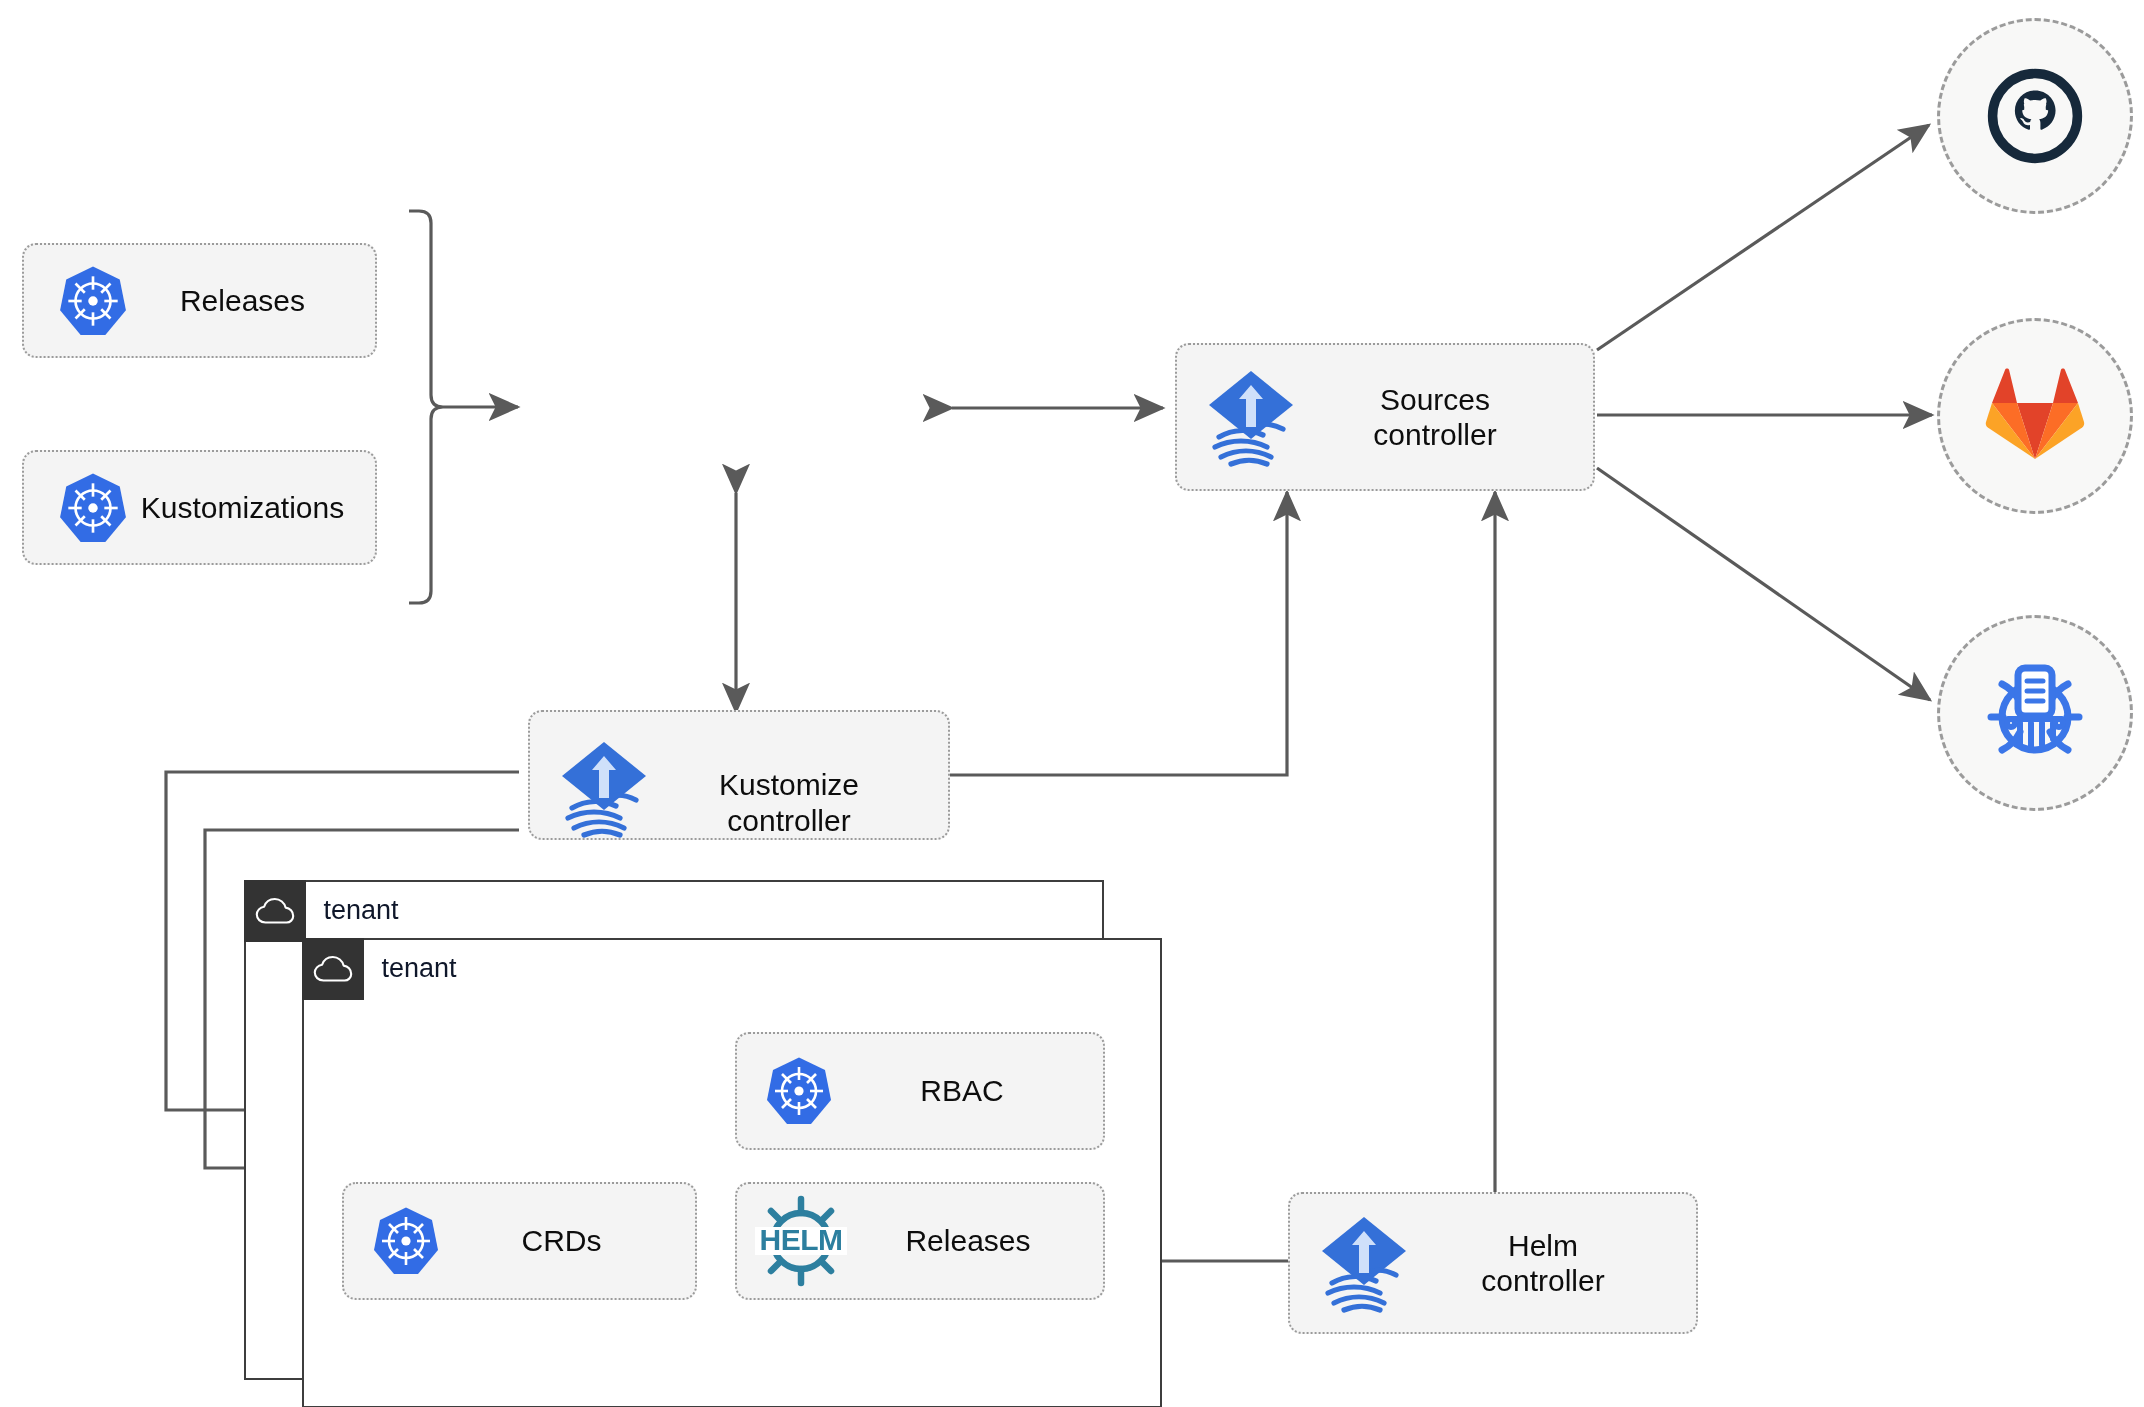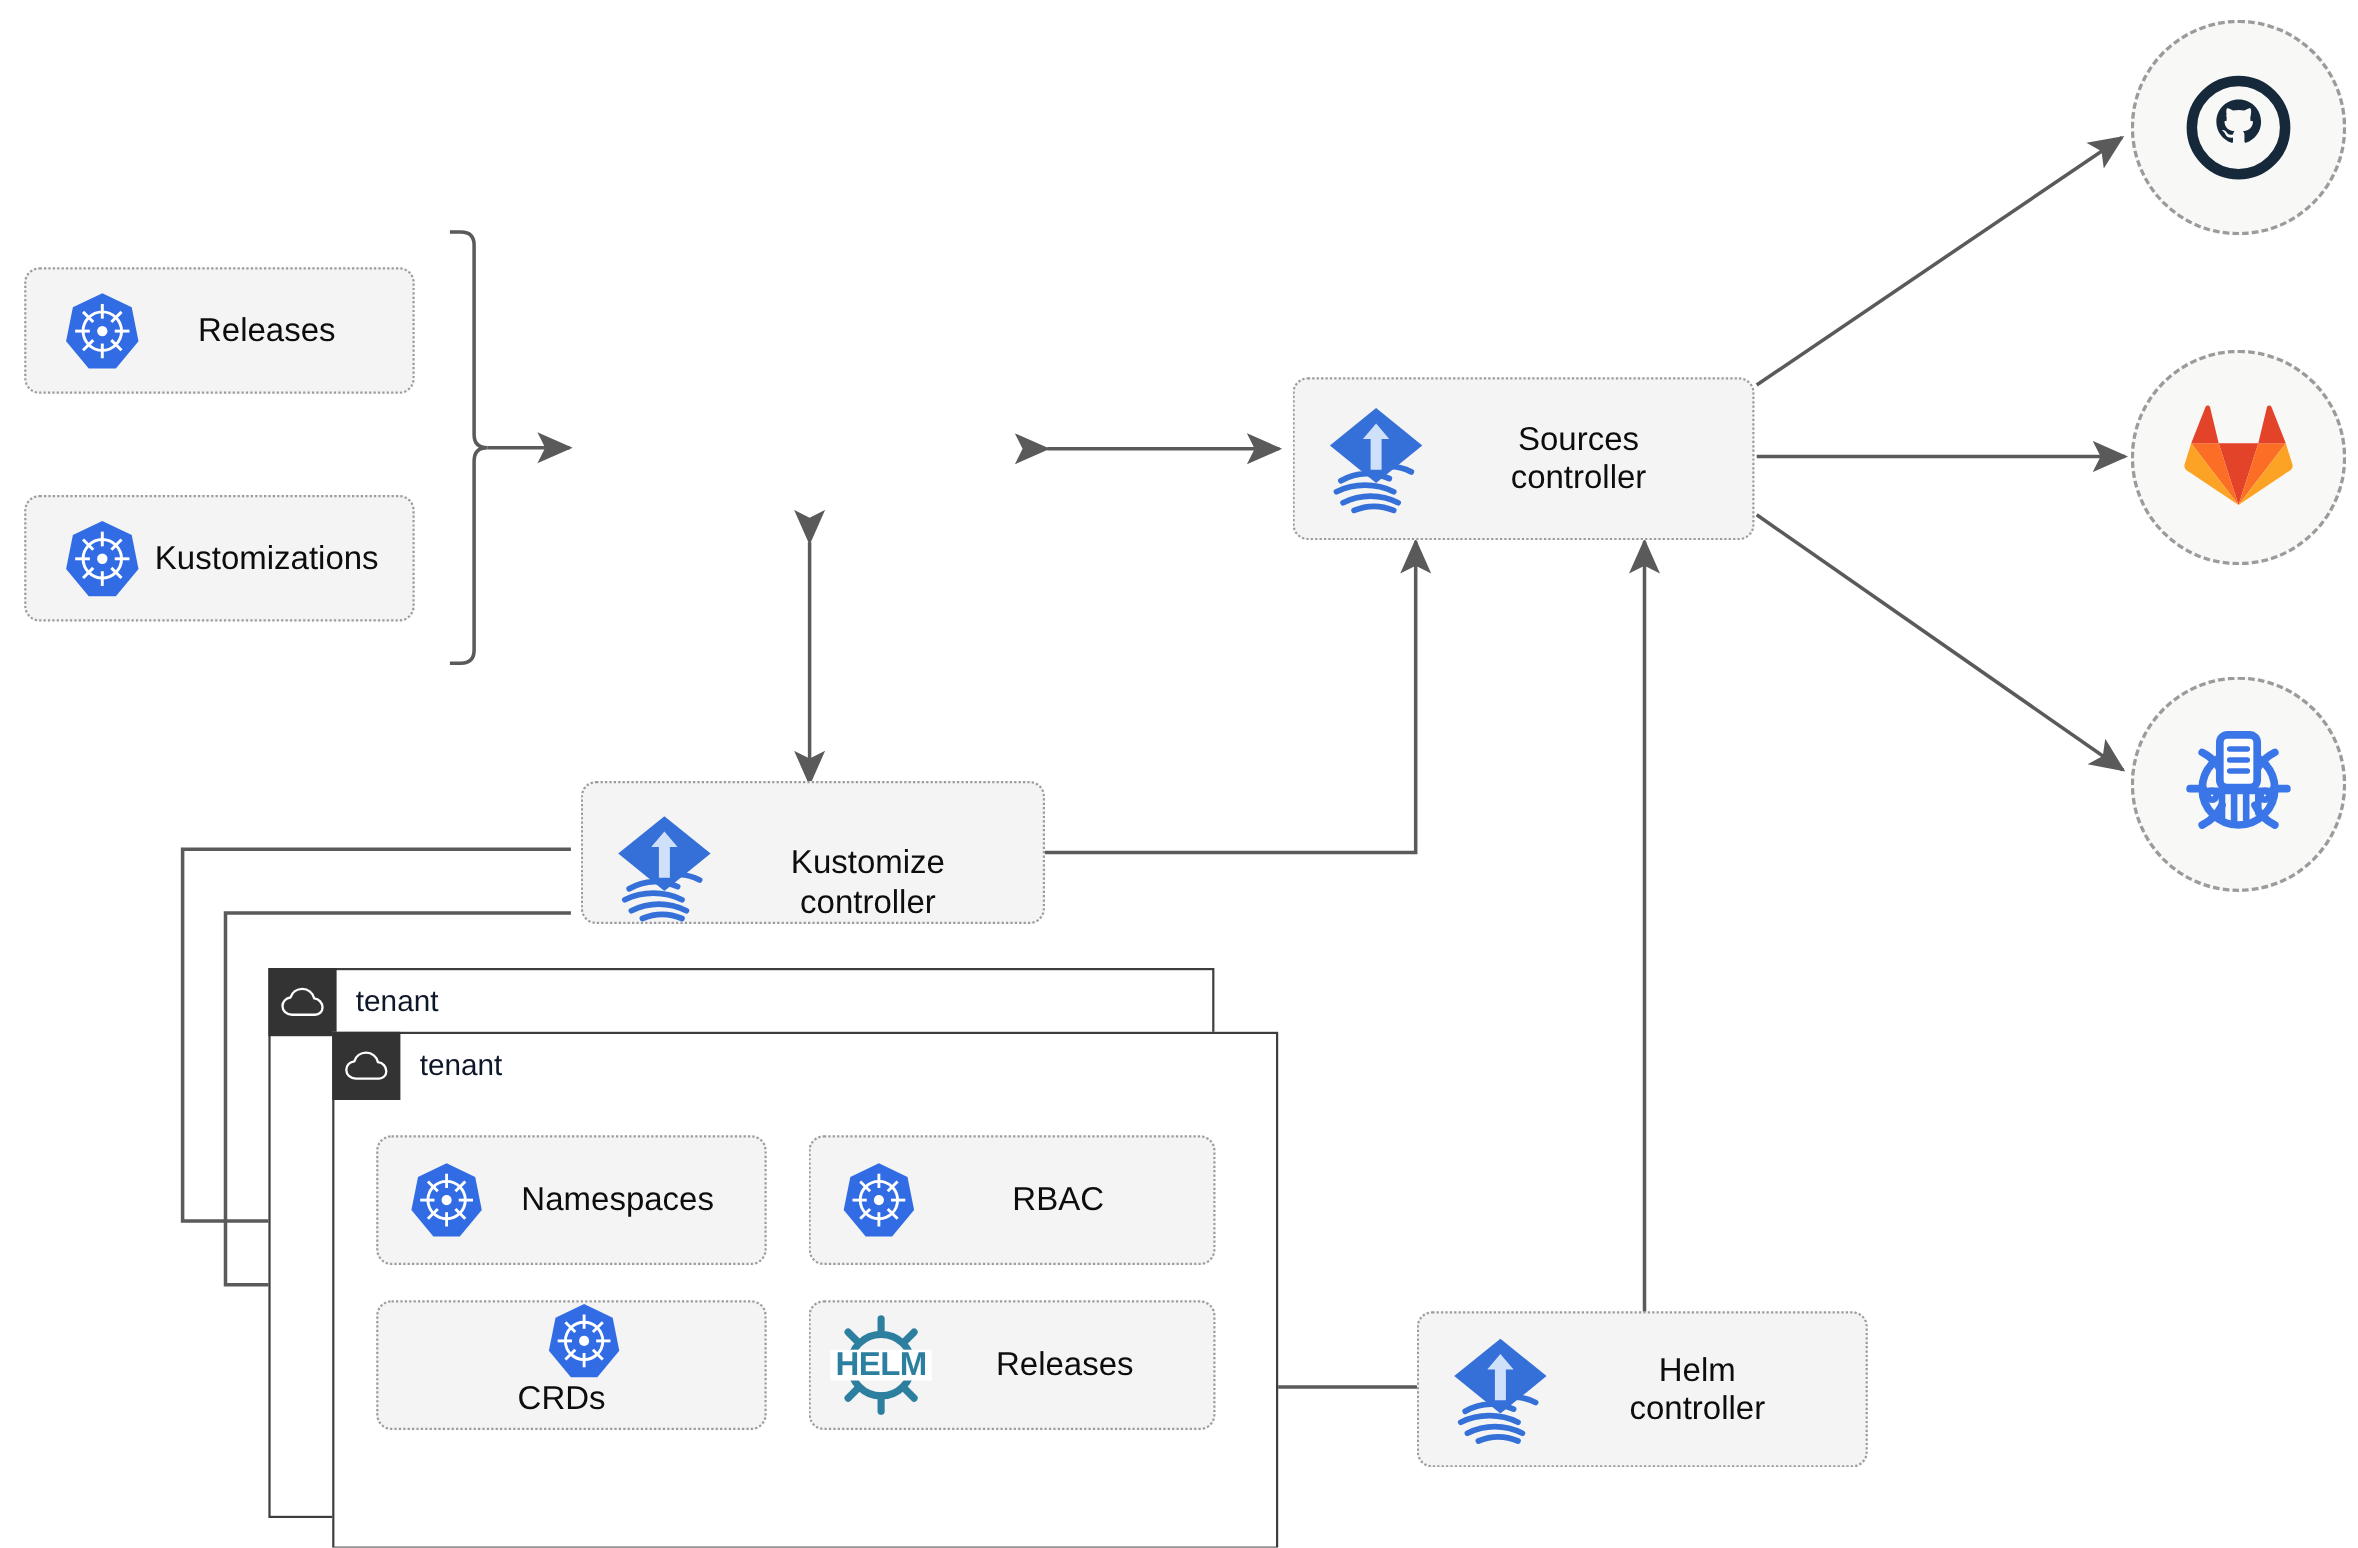--- a/index.html
+++ b/index.html
@@ -253,63 +253,43 @@
           <path d="M16,90 C32,82 50,82 66,90"></path>
           <path d="M26,97 C38,92 50,92 62,97"></path>
           <path d="M54,58 C62,56 70,58 78,62"></path>
         </g>
       </svg>
     </div>
     <div class="lbl">Helm
 controller</div>
   </div>
 
-  <div class="node n-tile" style="left:342px;top:1032px;width:355px;height:118px;">
+
+  <div class="node n-tile" style="left:735px;top:1032px;width:370px;height:118px;">
     <div class="ico">
       <svg width="64" height="70" viewBox="0 0 64 70" aria-hidden="true">
         <path d="M32,1.5 L58,14 L64,44 L44,68 L20,68 L0,44 L6,14 Z" fill="#326ce5"></path>
         <g stroke="#ffffff" stroke-width="2.6" fill="none">
           <circle cx="32" cy="35" r="17"></circle>
           <circle cx="32" cy="35" r="4.6" fill="#ffffff" stroke="none"></circle>
           <line x1="32" y1="11" x2="32" y2="24"></line>
           <line x1="32" y1="46" x2="32" y2="59"></line>
           <line x1="8" y1="35" x2="21" y2="35"></line>
           <line x1="43" y1="35" x2="56" y2="35"></line>
           <line x1="15" y1="18" x2="24" y2="27"></line>
           <line x1="40" y1="43" x2="49" y2="52"></line>
           <line x1="49" y1="18" x2="40" y2="27"></line>
           <line x1="24" y1="43" x2="15" y2="52"></line>
         </g>
       </svg>
     </div>
-    <div class="lbl">Namespaces</div>
-  </div>
-
-  <div class="node n-tile" style="left:735px;top:1032px;width:370px;height:118px;">
-    <div class="ico">
-      <svg width="64" height="70" viewBox="0 0 64 70" aria-hidden="true">
-        <path d="M32,1.5 L58,14 L64,44 L44,68 L20,68 L0,44 L6,14 Z" fill="#326ce5"></path>
-        <g stroke="#ffffff" stroke-width="2.6" fill="none">
-          <circle cx="32" cy="35" r="17"></circle>
-          <circle cx="32" cy="35" r="4.6" fill="#ffffff" stroke="none"></circle>
-          <line x1="32" y1="11" x2="32" y2="24"></line>
-          <line x1="32" y1="46" x2="32" y2="59"></line>
-          <line x1="8" y1="35" x2="21" y2="35"></line>
-          <line x1="43" y1="35" x2="56" y2="35"></line>
-          <line x1="15" y1="18" x2="24" y2="27"></line>
-          <line x1="40" y1="43" x2="49" y2="52"></line>
-          <line x1="49" y1="18" x2="40" y2="27"></line>
-          <line x1="24" y1="43" x2="15" y2="52"></line>
-        </g>
-      </svg>
-    </div>
     <div class="lbl">RBAC</div>
   </div>
 
-  <div class="node n-tile" style="left:342px;top:1182px;width:355px;height:118px;flex-direction:column;">
+  <div class="node n-tile" style="left:342px;top:1182px;width:355px;height:118px;">
     <div class="ico">
       <svg width="64" height="70" viewBox="0 0 64 70" aria-hidden="true">
         <path d="M32,1.5 L58,14 L64,44 L44,68 L20,68 L0,44 L6,14 Z" fill="#326ce5"></path>
         <g stroke="#ffffff" stroke-width="2.6" fill="none">
           <circle cx="32" cy="35" r="17"></circle>
           <circle cx="32" cy="35" r="4.6" fill="#ffffff" stroke="none"></circle>
           <line x1="32" y1="11" x2="32" y2="24"></line>
           <line x1="32" y1="46" x2="32" y2="59"></line>
           <line x1="8" y1="35" x2="21" y2="35"></line>
           <line x1="43" y1="35" x2="56" y2="35"></line>

